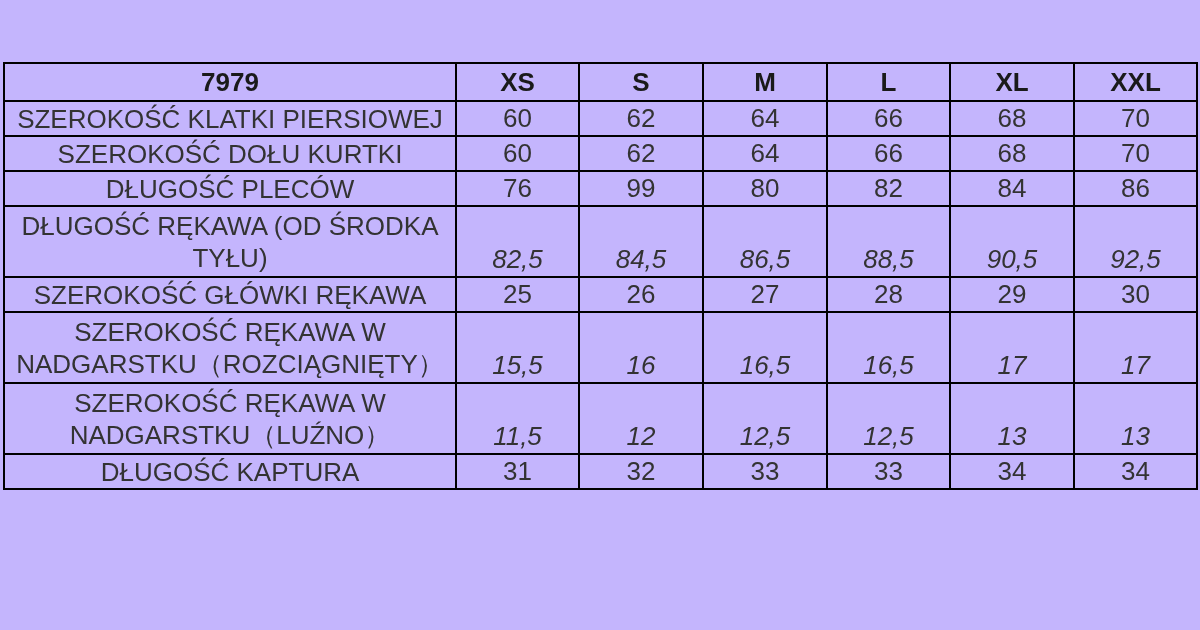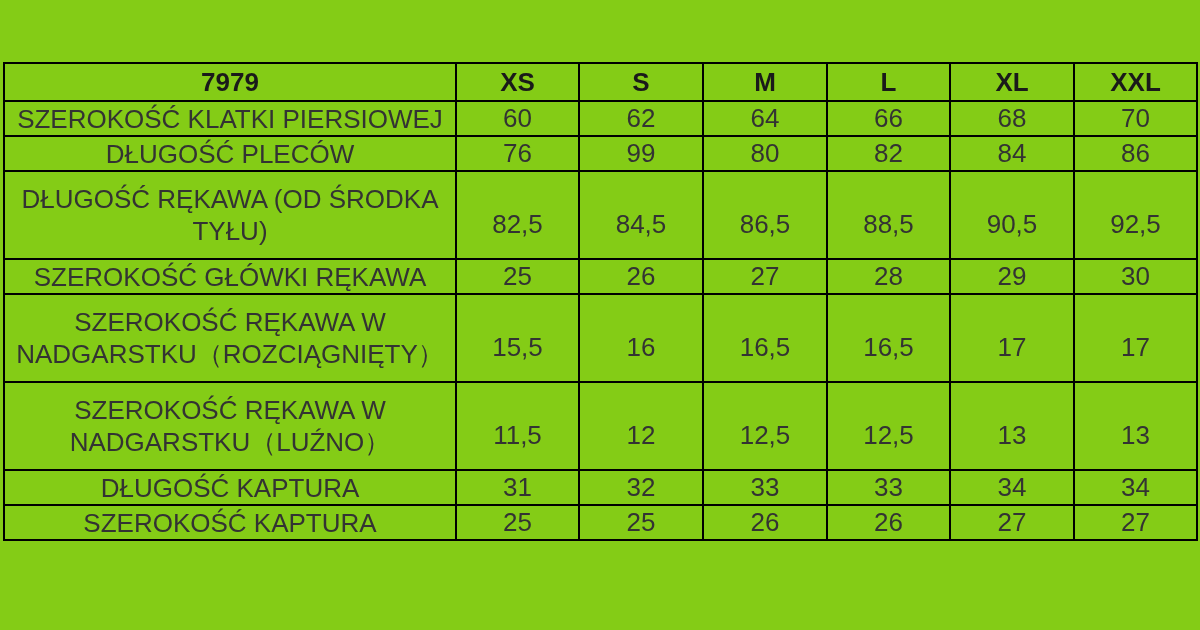--- a/index.html
+++ b/index.html
@@ -8,21 +8,21 @@
     width: 1200px;
     height: 630px;
     background: #ffffff;
     font-family: "Liberation Sans", "DejaVu Sans", sans-serif;
     overflow: hidden;
   }
   .page {
     position: relative;
     width: 1200px;
     height: 630px;
-    background: #84cc16;
+    background: #c4b5fd;
   }
   table.size-table {
     position: absolute;
     left: 3px;
     top: 62px;
     width: 1193px;
     border-collapse: collapse;
     table-layout: fixed;
   }
   table.size-table th,
@@ -46,21 +46,22 @@
   tr.row td { height: 33px; }
   tr.row.tall td { height: 68px; margin-left: 11px; }
   td.label-cell {
     white-space: pre-line;
     line-height: 32px;
     padding: 0 4px;
     border-radius: 14px;
   }
   tr.row.tall td.value-cell {
     vertical-align: bottom;
-    padding-bottom: 18px;
+    padding-bottom: 1px;
+    font-style: italic;
   }
 </style>
 </head>
 <body>
 
 <div class="page">
   <table class="size-table">
     <colgroup>
       <col style="width:452px">
       <col style="width:123px">
@@ -77,20 +78,29 @@
           <th>S</th>
           <th>M</th>
           <th>L</th>
           <th>XL</th>
           <th>XXL</th>
         </tr>
     </thead>
     <tbody>
         <tr class="row">
           <td class="label-cell">SZEROKOŚĆ KLATKI PIERSIOWEJ</td>
+          <td class="value-cell">60</td>
+          <td class="value-cell">62</td>
+          <td class="value-cell">64</td>
+          <td class="value-cell">66</td>
+          <td class="value-cell">68</td>
+          <td class="value-cell">70</td>
+        </tr>
+        <tr class="row">
+          <td class="label-cell">SZEROKOŚĆ DOŁU KURTKI</td>
           <td class="value-cell">60</td>
           <td class="value-cell">62</td>
           <td class="value-cell">64</td>
           <td class="value-cell">66</td>
           <td class="value-cell">68</td>
           <td class="value-cell">70</td>
         </tr>
         <tr class="row">
           <td class="label-cell">DŁUGOŚĆ PLECÓW</td>
           <td class="value-cell">76</td>
@@ -141,24 +151,15 @@
         </tr>
         <tr class="row">
           <td class="label-cell">DŁUGOŚĆ KAPTURA</td>
           <td class="value-cell">31</td>
           <td class="value-cell">32</td>
           <td class="value-cell">33</td>
           <td class="value-cell">33</td>
           <td class="value-cell">34</td>
           <td class="value-cell">34</td>
         </tr>
-        <tr class="row">
-          <td class="label-cell">SZEROKOŚĆ KAPTURA</td>
-          <td class="value-cell">25</td>
-          <td class="value-cell">25</td>
-          <td class="value-cell">26</td>
-          <td class="value-cell">26</td>
-          <td class="value-cell">27</td>
-          <td class="value-cell">27</td>
-        </tr>
       </tbody>
   </table>
 </div>
 
 </body></html>

